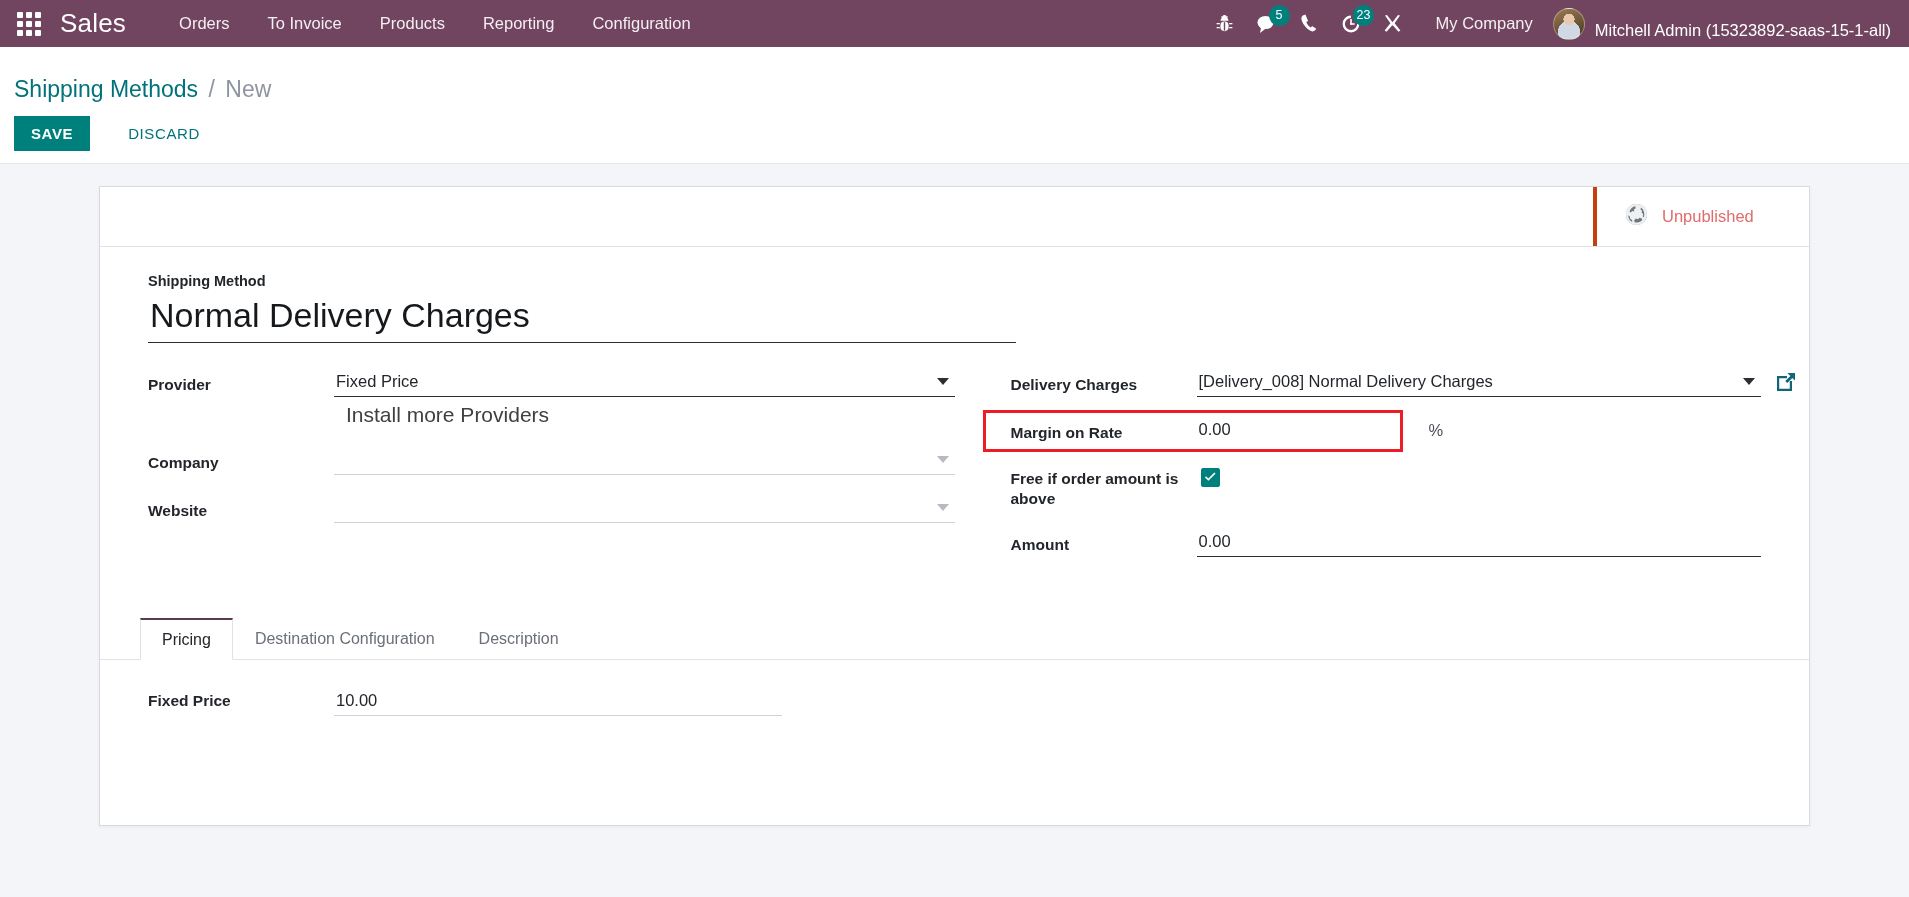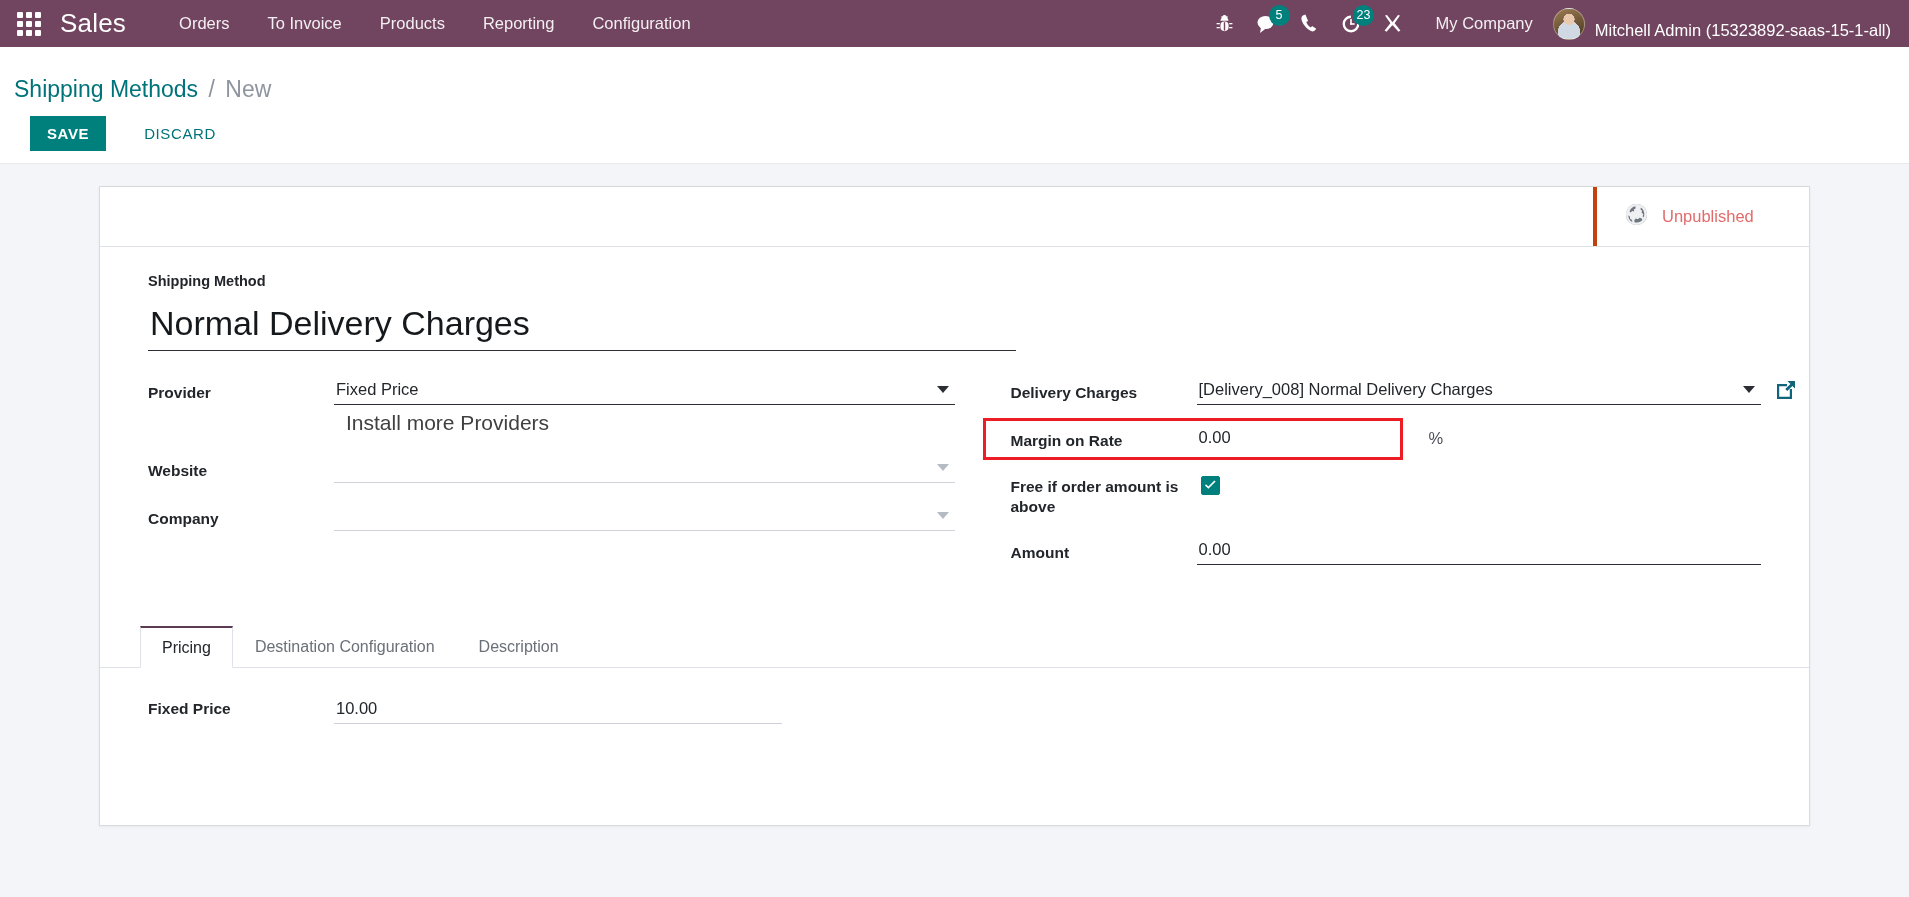--- a/index.html
+++ b/index.html
@@ -123,21 +123,20 @@
   .btn-save {
     background: #00807c;
     color: #ffffff;
     border: none;
     font-size: 15px;
     font-weight: 700;
     letter-spacing: .6px;
     padding: 9px 17px;
     cursor: pointer;
     font-family: inherit;
-    margin-left: 16px;
   }
   .btn-discard {
     background: transparent;
     color: #00737a;
     border: none;
     font-size: 15px;
     font-weight: 400;
     letter-spacing: .6px;
     padding: 9px 18px;
     margin-left: 20px;
@@ -175,21 +174,21 @@
   .publish-label { color: #e26b6b; font-size: 16.5px; }
 
   
   .sheet-body { padding: 26px 48px 0 48px; }
 
   .title-block { margin-bottom: 26px; }
   .title-label {
     font-size: 14.5px;
     font-weight: 700;
     color: #22262b;
-    margin-bottom: 12px;
+    margin-bottom: 4px;
   }
   .title-input {
     width: 868px;
     font-size: 34px;
     line-height: 45px;
     border: none;
     border-bottom: 1px solid #2b2f33;
     padding: 0 2px 4px 2px;
     font-family: inherit;
     color: #16191c;
@@ -440,29 +439,29 @@
           <div class="frow">
             <div class="flabel">Provider</div>
             <div class="fval">
               <input class="inp dark" value="Fixed Price" style="">
               <span class="caret"></span>
               <span class="link-inline">Install more Providers</span>
             </div>
           </div>
 
           <div class="frow">
-            <div class="flabel">Website</div>
+            <div class="flabel">Company</div>
             <div class="fval">
               <input class="inp" value="" style="">
               <span class="caret muted"></span>
             </div>
           </div>
 
           <div class="frow">
-            <div class="flabel">Company</div>
+            <div class="flabel">Website</div>
             <div class="fval">
               <input class="inp" value="" style="">
               <span class="caret muted"></span>
             </div>
           </div>
 
         </div>
 
         <div class="col col-right">
 

